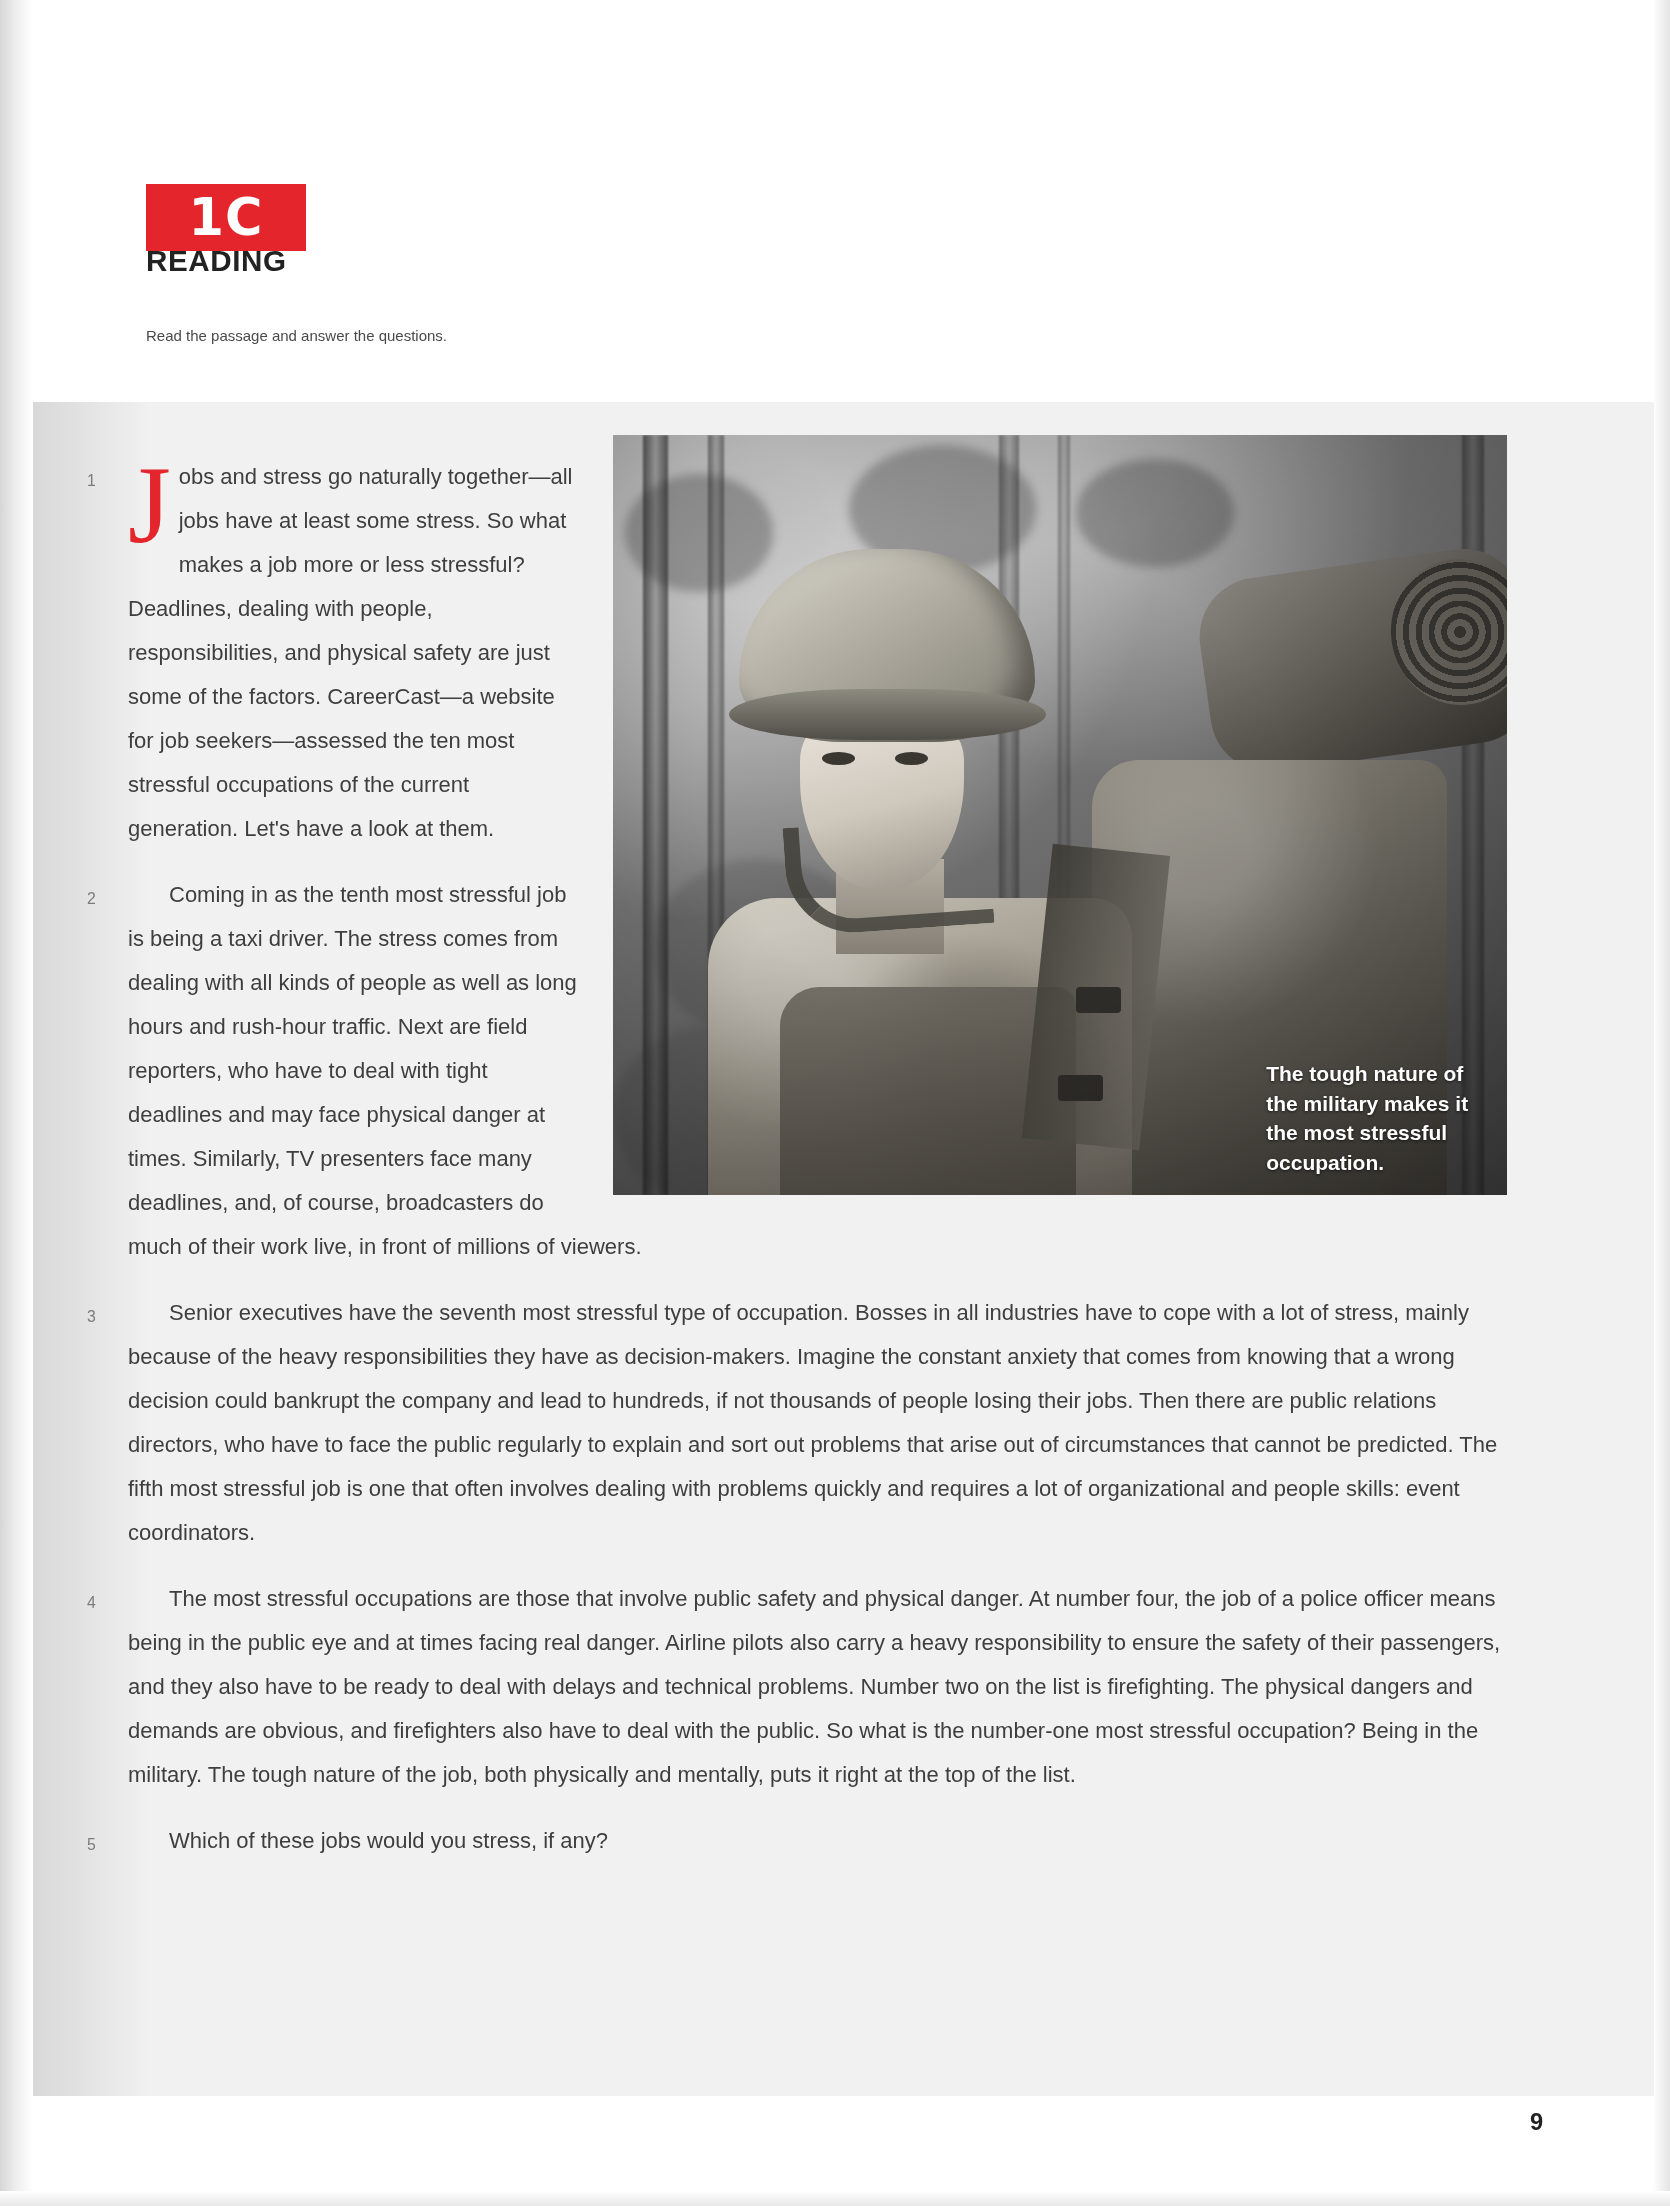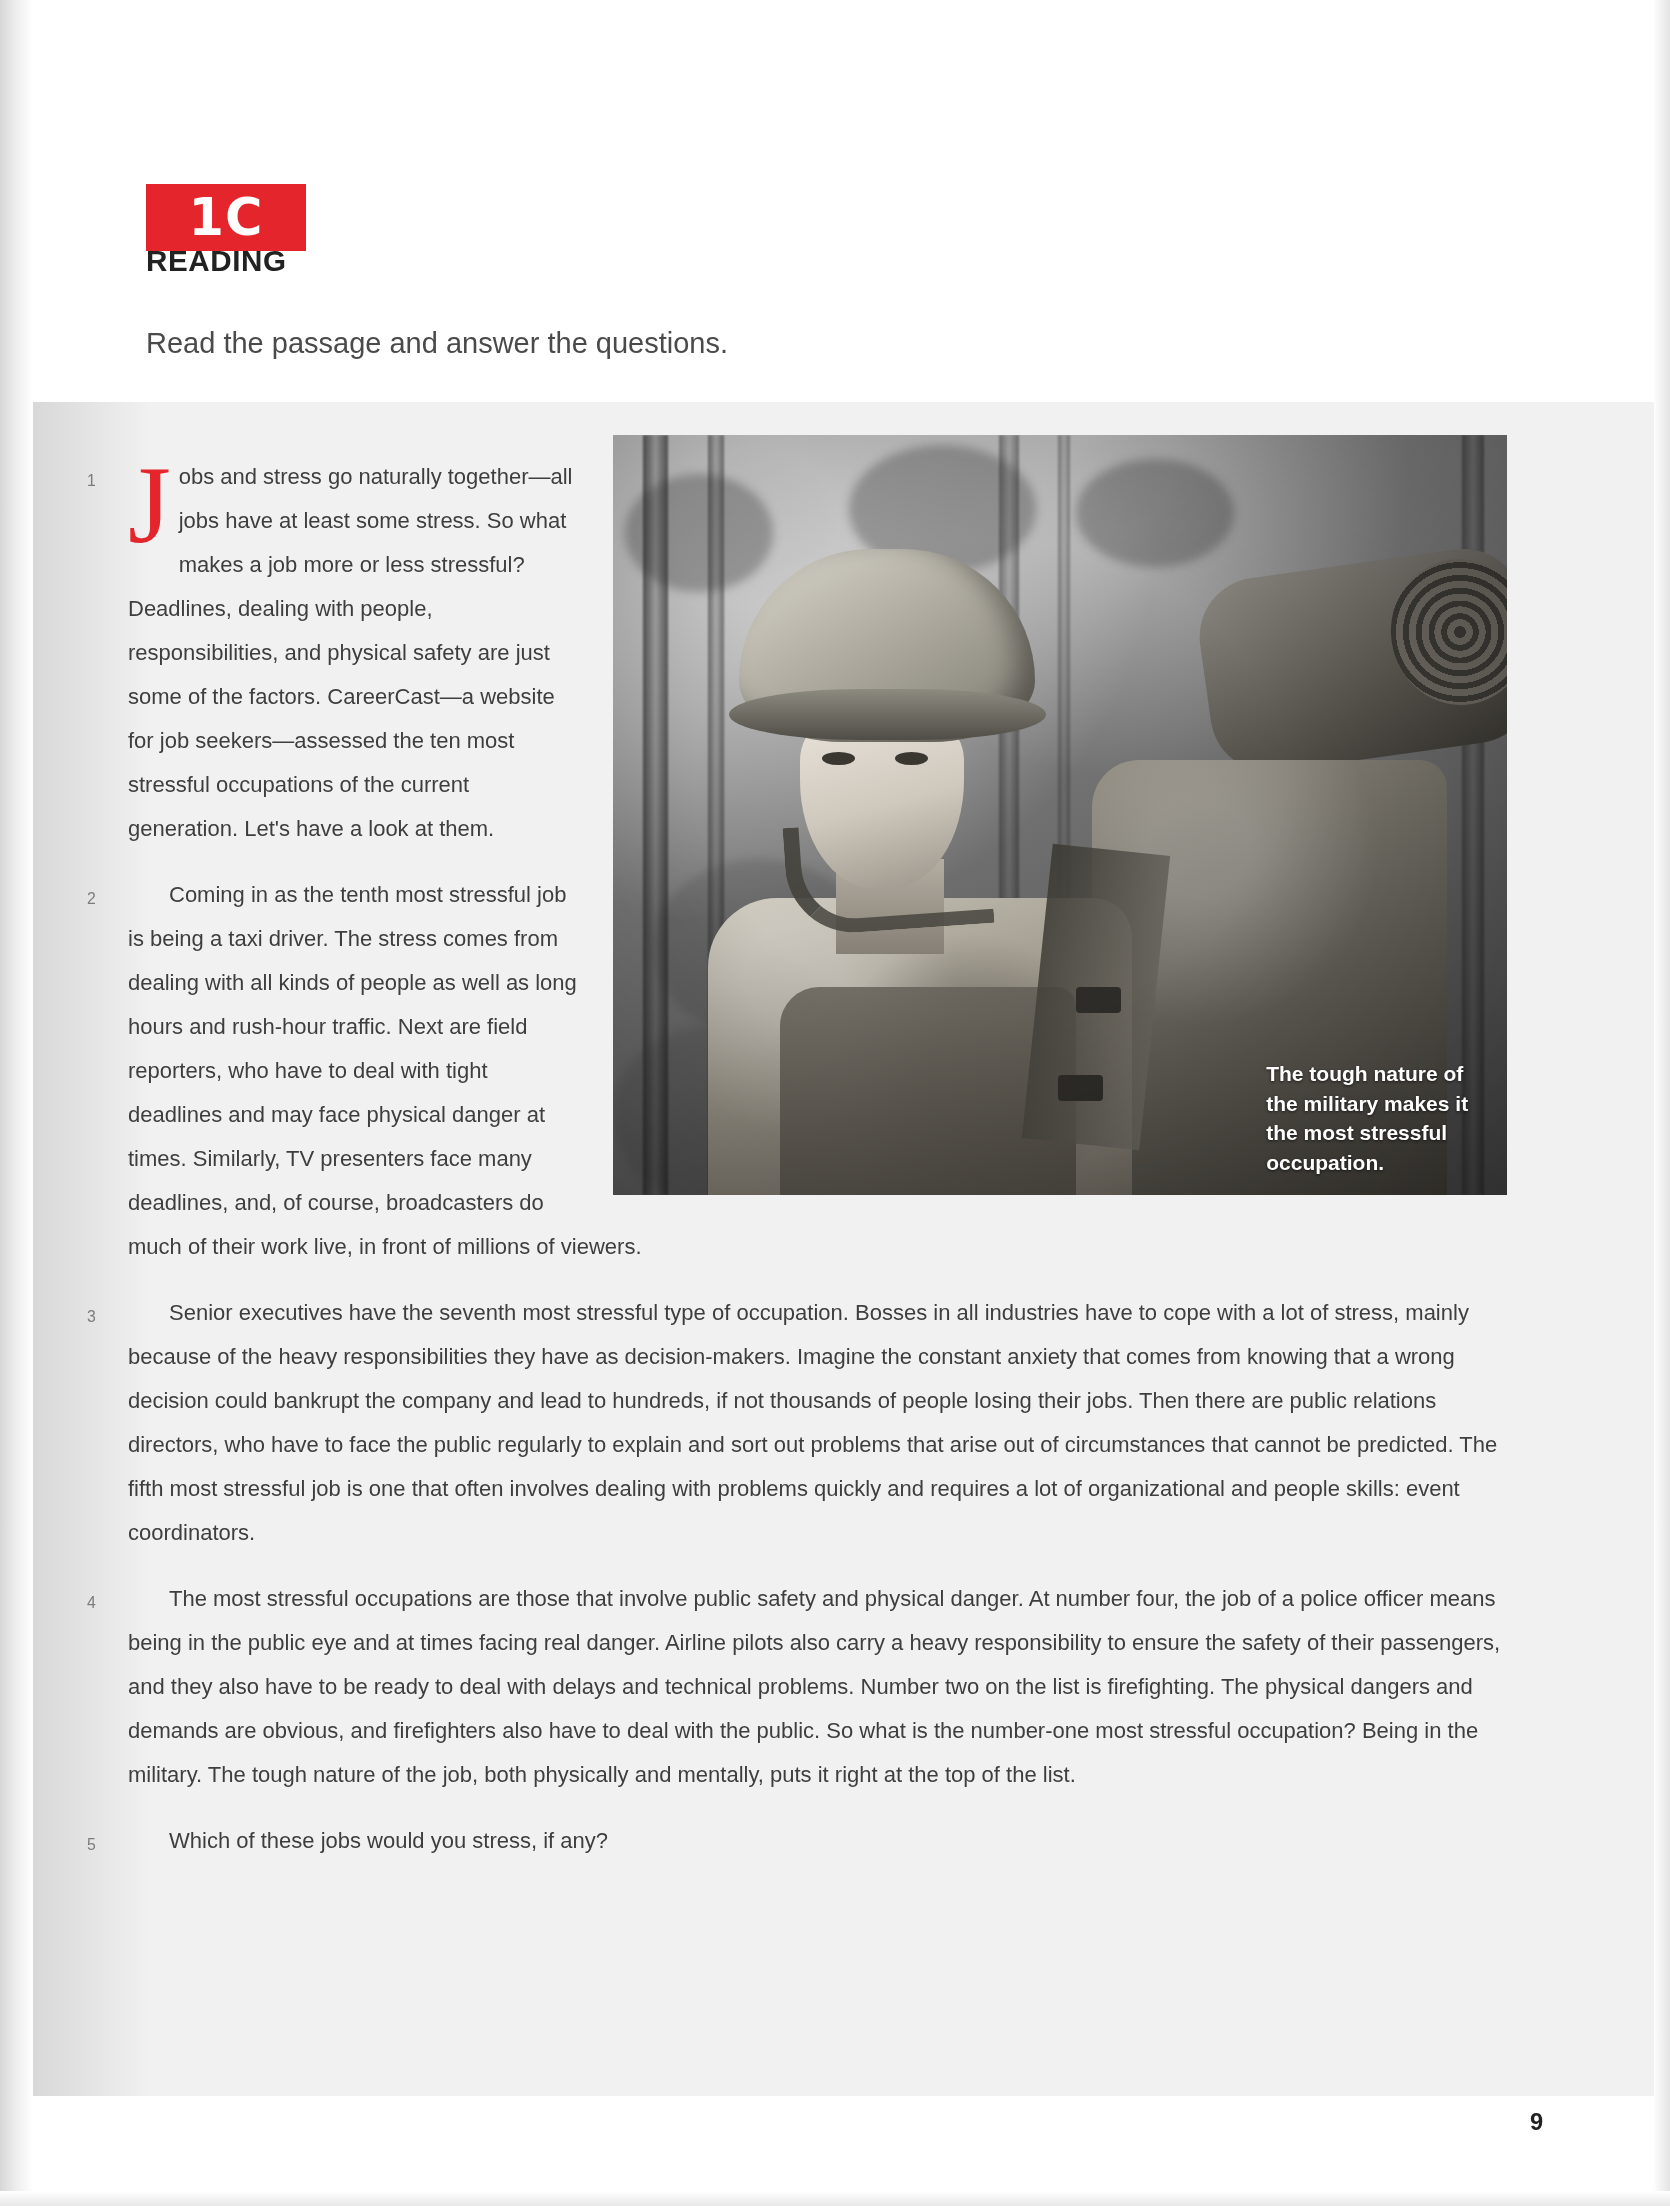--- a/index.html
+++ b/index.html
@@ -70,21 +70,21 @@
     top: 244px;
     font-size: 29.6px;
     font-weight: bold;
     letter-spacing: 0.6px;
     color: #222222;
   }
   #instruction {
     position: absolute;
     left: 146px;
     top: 327px;
-    font-size: 29px;
+    font-size: 15px;
     color: #4a4a4a;
   }
 
   
   #body-panel {
     position: absolute;
     left: 33px;
     top: 402px;
     width: 1621px;
     height: 1694px;

